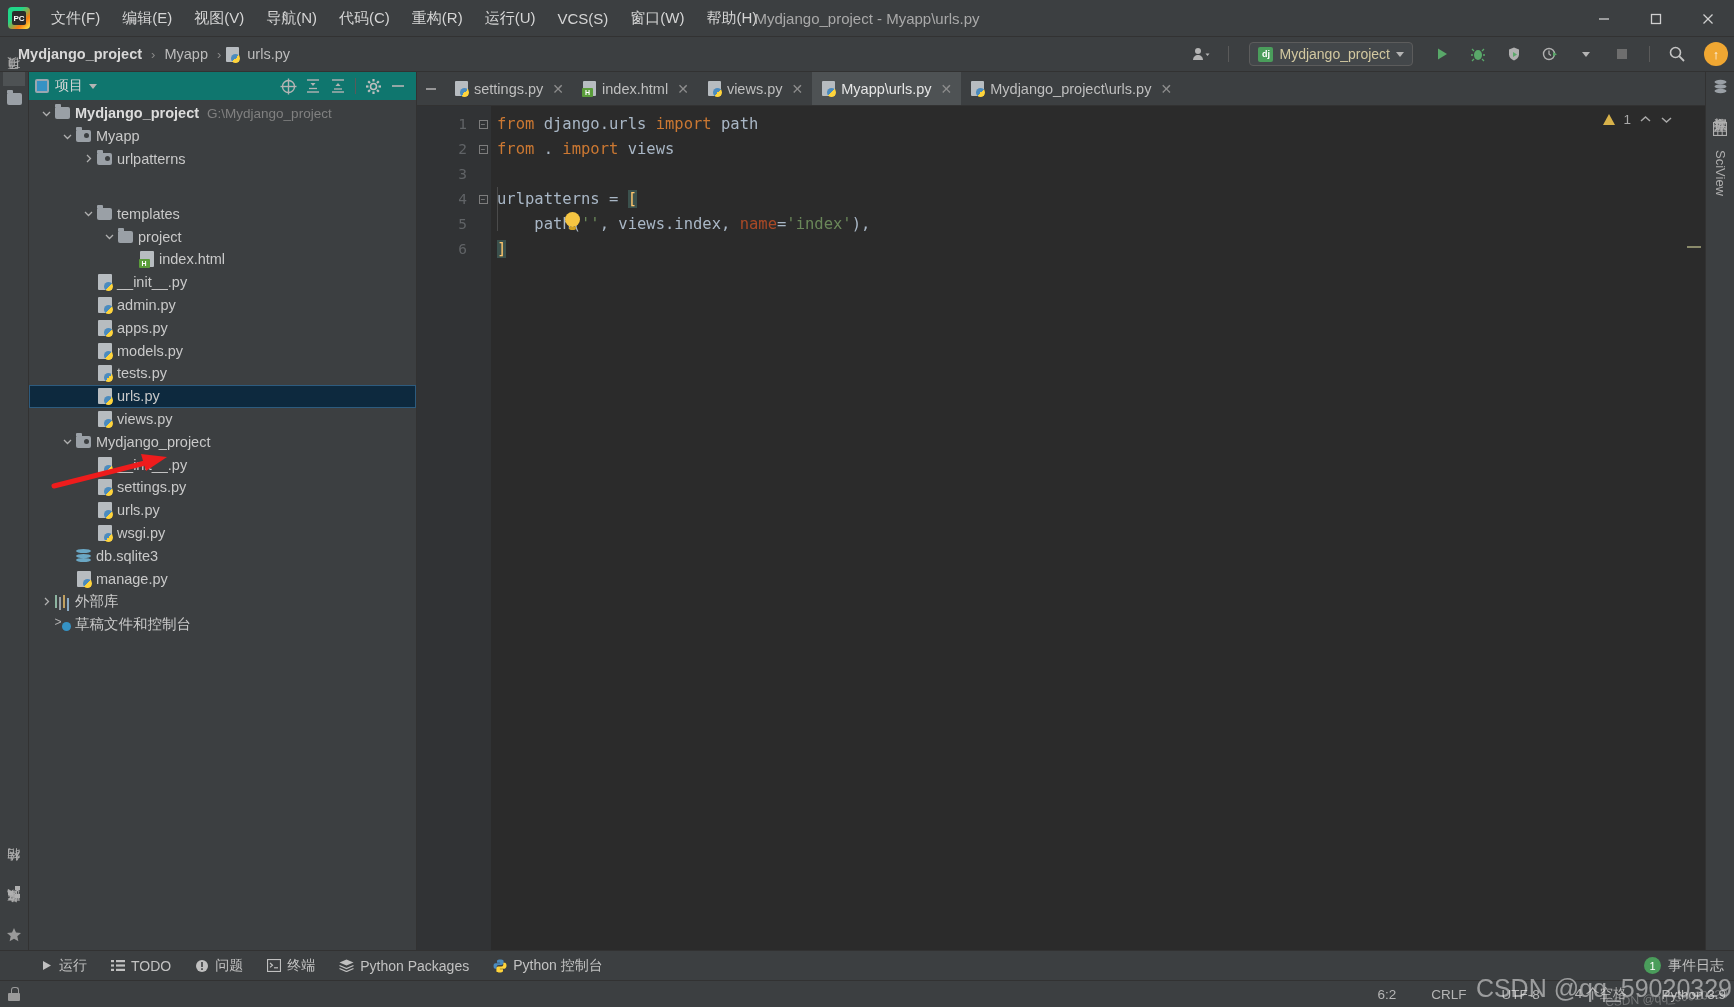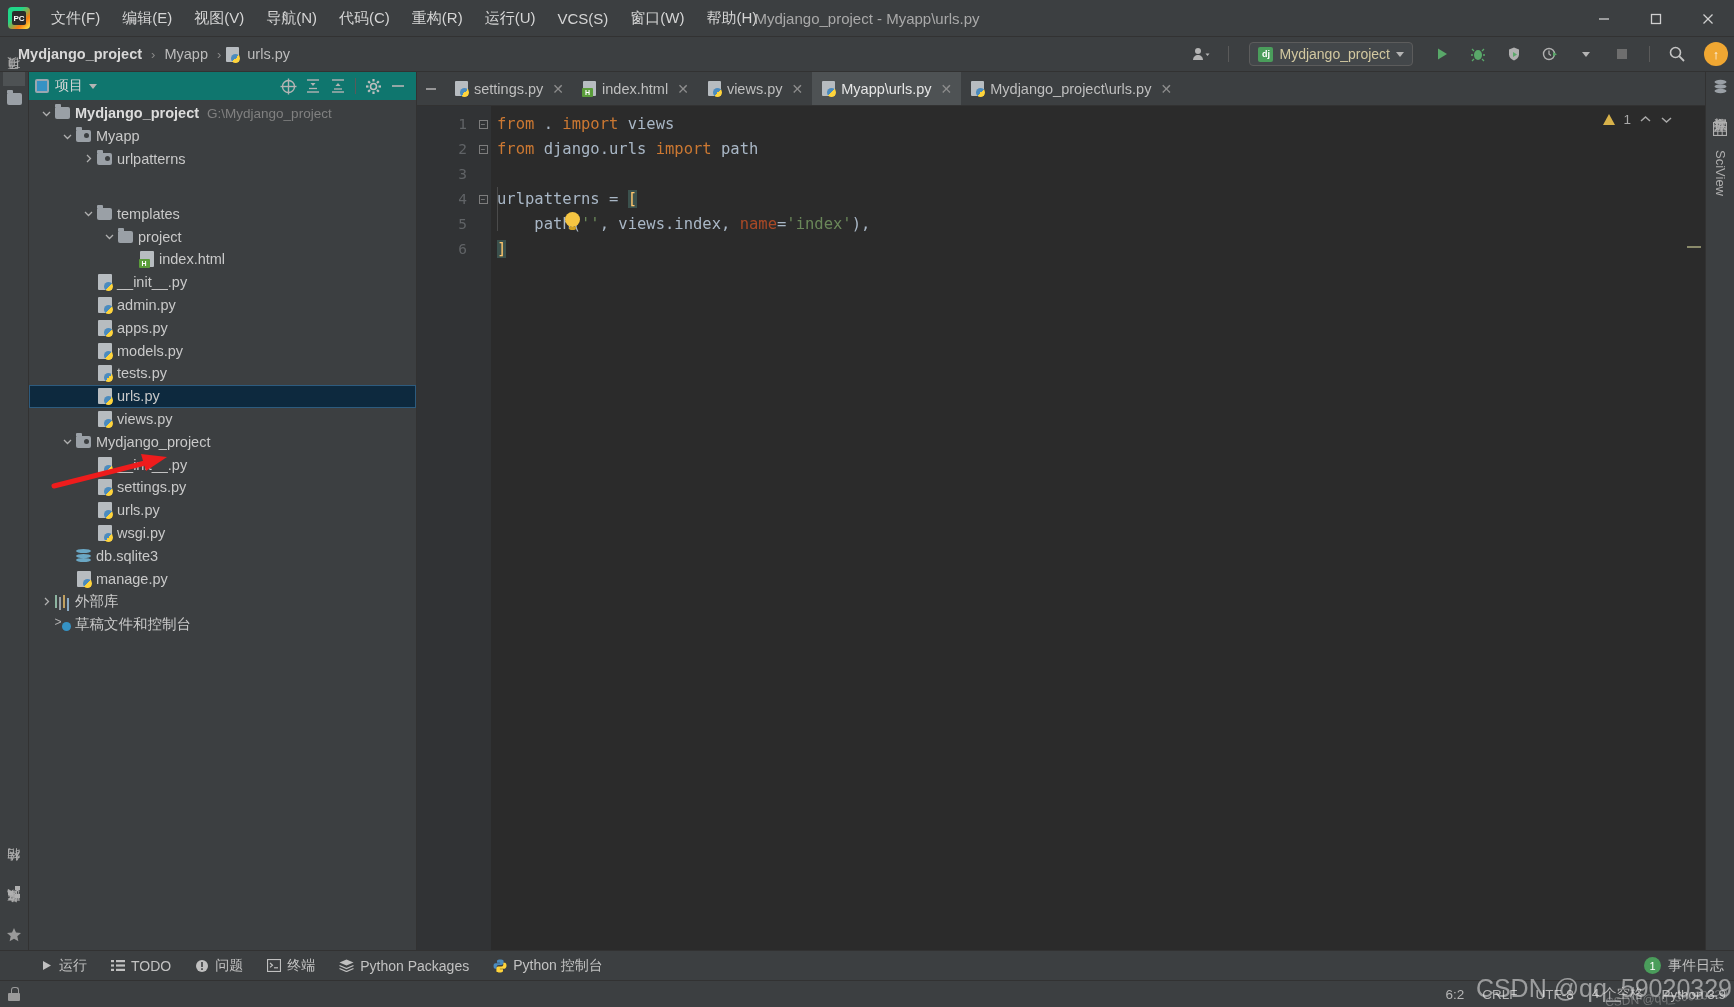--- a/index.html
+++ b/index.html
@@ -288,21 +288,21 @@
   .evt-badge {
     width: 17px; height: 17px; border-radius: 50%; background: #4a9d5b; color: #fff;
     font-size: 11px; display: flex; align-items: center; justify-content: center;
   }
   .statusbar {
     height: 27px; background: #3c3f41; display: flex; align-items: center; flex: none;
     border-top: 1px solid #323232; position: relative; padding-left: 8px;
   }
   .status-msg { font-size: 14px; color: #b5b5b5; padding-left: 10px; }
   .status-right {
-    position: absolute; right: 8px; display: flex; align-items: center; gap: 18px;
+    position: absolute; right: 8px; display: flex; align-items: center; gap: 35px;
     font-size: 13.5px; color: #b5b5b5;
   }
   .lock-ico { width: 12px; height: 14px; position: relative; }
   .lock-ico::before {
     content: ""; position: absolute; bottom: 0; left: 0; width: 12px; height: 8px;
     background: #9a9a9a; border-radius: 1px;
   }
   .lock-ico::after {
     content: ""; position: absolute; top: 0; left: 3px; width: 6px; height: 6px;
     border: 1.5px solid #9a9a9a; border-bottom: none; border-radius: 3px 3px 0 0;
@@ -759,22 +759,22 @@
             </div>
           <div class="fold"></div>
           <div class="fold">
               <span class="box">−</span>
             </div>
           <div class="fold"></div>
           <div class="fold"></div>
         </div>
         <div class="code" id="code">
           <div class="bulb"></div>
-        <div class="cl"><span class="kw">from </span><span class="pl">. </span><span class="kw">import </span><span class="pl">views</span></div>
-            <div class="cl"><span class="kw">from </span><span class="pl">django.urls </span><span class="kw">import </span><span class="pl">path</span></div>
+        <div class="cl"><span class="kw">from </span><span class="pl">django.urls </span><span class="kw">import </span><span class="pl">path</span></div>
+            <div class="cl"><span class="kw">from </span><span class="pl">. </span><span class="kw">import </span><span class="pl">views</span></div>
             <div class="cl">&nbsp;</div>
             <div class="cl"><span class="pl">urlpatterns = </span><span class="brk-hl">[</span></div>
             <div class="cl"><span class="pl">    path(</span><span class="str">''</span><span class="pl">, views.index, </span><span class="kwarg">name</span><span class="pl">=</span><span class="str">'index'</span><span class="pl">),</span></div>
             <div class="cl"><span class="brk-hl">]</span></div>
             <div class="indent-guide" style="top: 81px; bottom: auto; height: 44px;"></div>
           </div>
         <div class="editor-badge">
           <span class="warn-tri"></span>
           <span>1</span>
           <svg width="13" height="13" viewBox="0 0 13 13">

